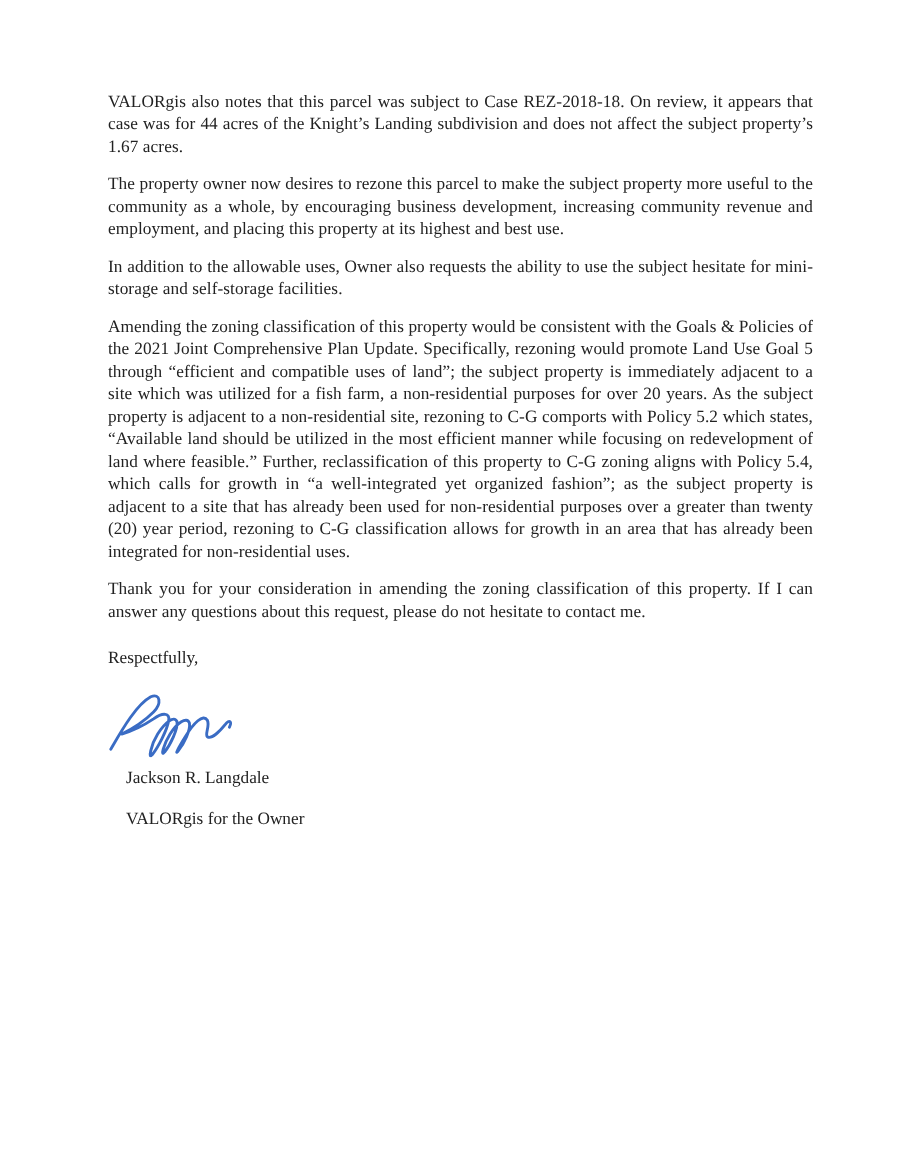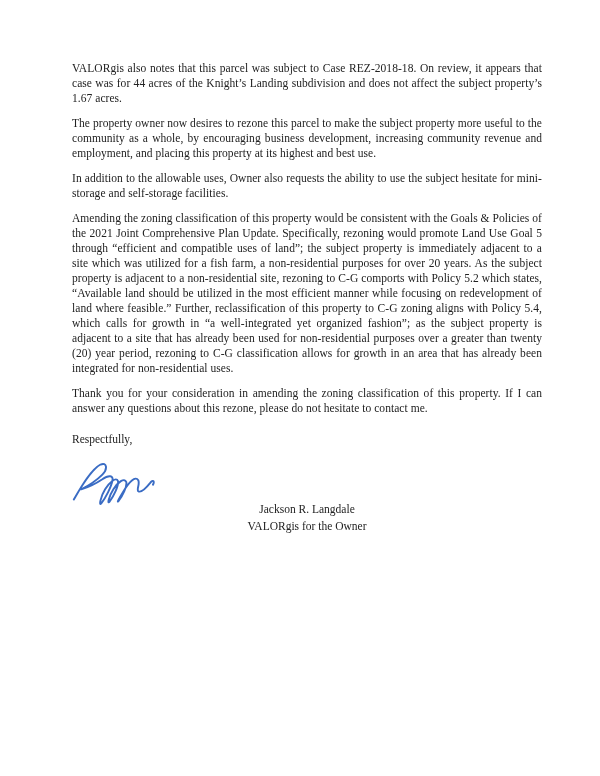--- a/index.html
+++ b/index.html
@@ -47,40 +47,40 @@
     width: 104px;
     height: 46px;
   }
   .signature-wrap path {
     fill: none;
     stroke-width: 2.1;
     stroke-linecap: round;
     stroke-linejoin: round;
   }
   .signer-name, .signer-title {
-    margin: 2px;
-    text-align: center;
+    margin: 12px;
+    text-align: left;
     line-height: 15px;
   }
 </style>
 </head>
 <body style="background: rgb(255, 255, 255);">
 
 <div class="page">
   <div class="content" style="color: rgb(34, 34, 34);">
 
     <p class="body-para">VALORgis also notes that this parcel was subject to Case REZ-2018-18. On review, it appears that case was for 44 acres of the Knight’s Landing subdivision and does not affect the subject property’s 1.67 acres.</p>
 
     <p class="body-para">The property owner now desires to rezone this parcel to make the subject property more useful to the community as a whole, by encouraging business development, increasing community revenue and employment, and placing this property at its highest and best use.</p>
 
     <p class="body-para">In addition to the allowable uses, Owner also requests the ability to use the subject hesitate for mini-storage and self-storage facilities.</p>
 
     <p class="body-para">Amending the zoning classification of this property would be consistent with the Goals &amp; Policies of the 2021 Joint Comprehensive Plan Update. Specifically, rezoning would promote Land Use Goal 5 through “efficient and compatible uses of land”; the subject property is immediately adjacent to a site which was utilized for a fish farm, a non-residential purposes for over 20 years.  As the subject property is adjacent to a non-residential site, rezoning to C-G comports with Policy 5.2 which states, “Available land should be utilized in the most efficient manner while focusing on redevelopment of land where feasible.” Further, reclassification of this property to C-G zoning aligns with Policy 5.4, which calls for growth in “a well-integrated yet organized fashion”; as the subject property is adjacent to a site that has already been used for non-residential purposes over a greater than twenty (20) year period, rezoning to C-G classification allows for growth in an area that has already been integrated for non-residential uses.</p>
 
-    <p class="body-para">Thank you for your consideration in amending the zoning classification of this property. If I can answer any questions about this rezone, please do not hesitate to contact me.</p>
+    <p class="body-para">Thank you for your consideration in amending the zoning classification of this property. If I can answer any questions about this request, please do not hesitate to contact me.</p>
 
     <p class="salutation">Respectfully,</p>
 
     <div class="signature-wrap">
       <svg viewBox="0 0 100 50" xmlns="http://www.w3.org/2000/svg">
         <path stroke="#3a6cc4" d="
           M 2 44
           C 9 32 20 12 31 6
           C 38 3 39 11 33 17
           C 26 24 16 30 10 33

